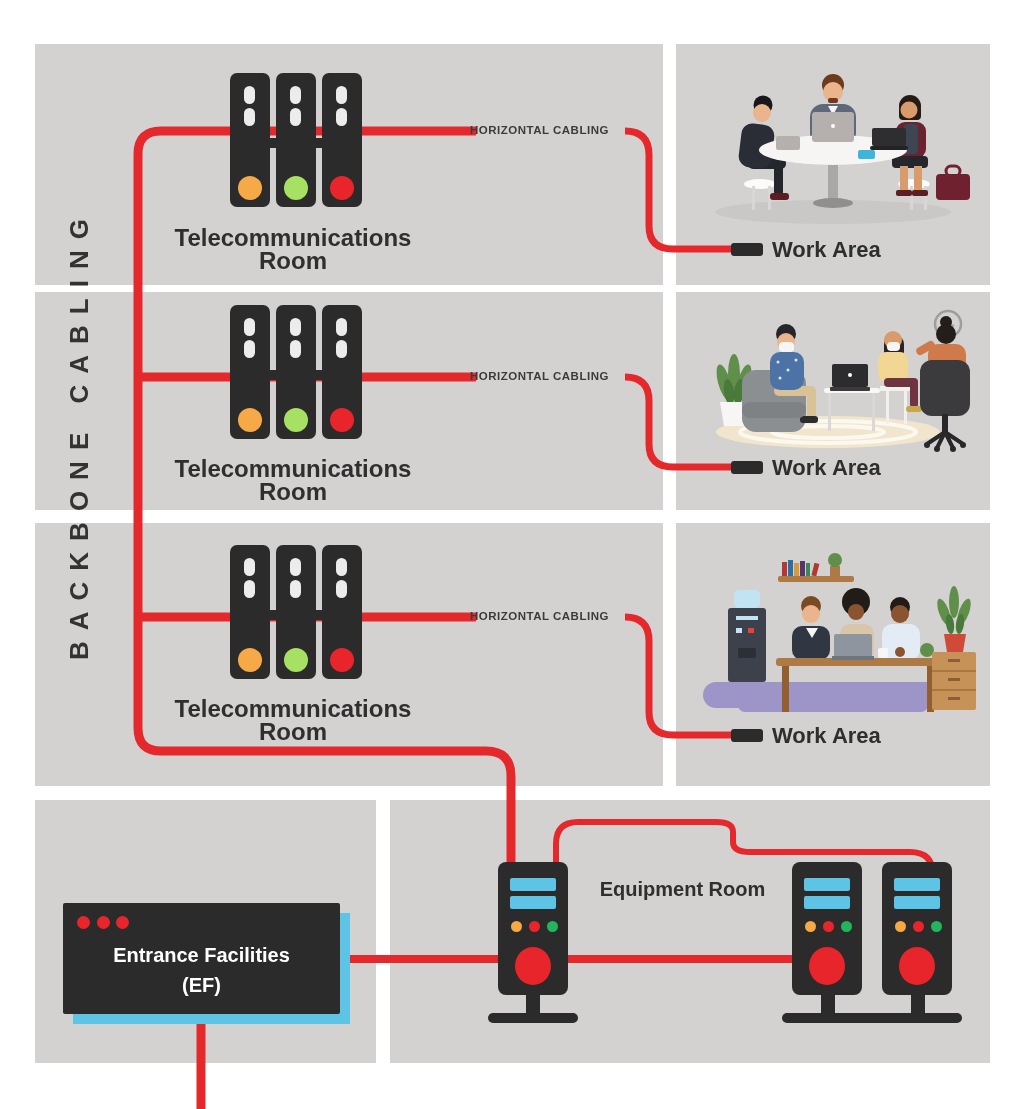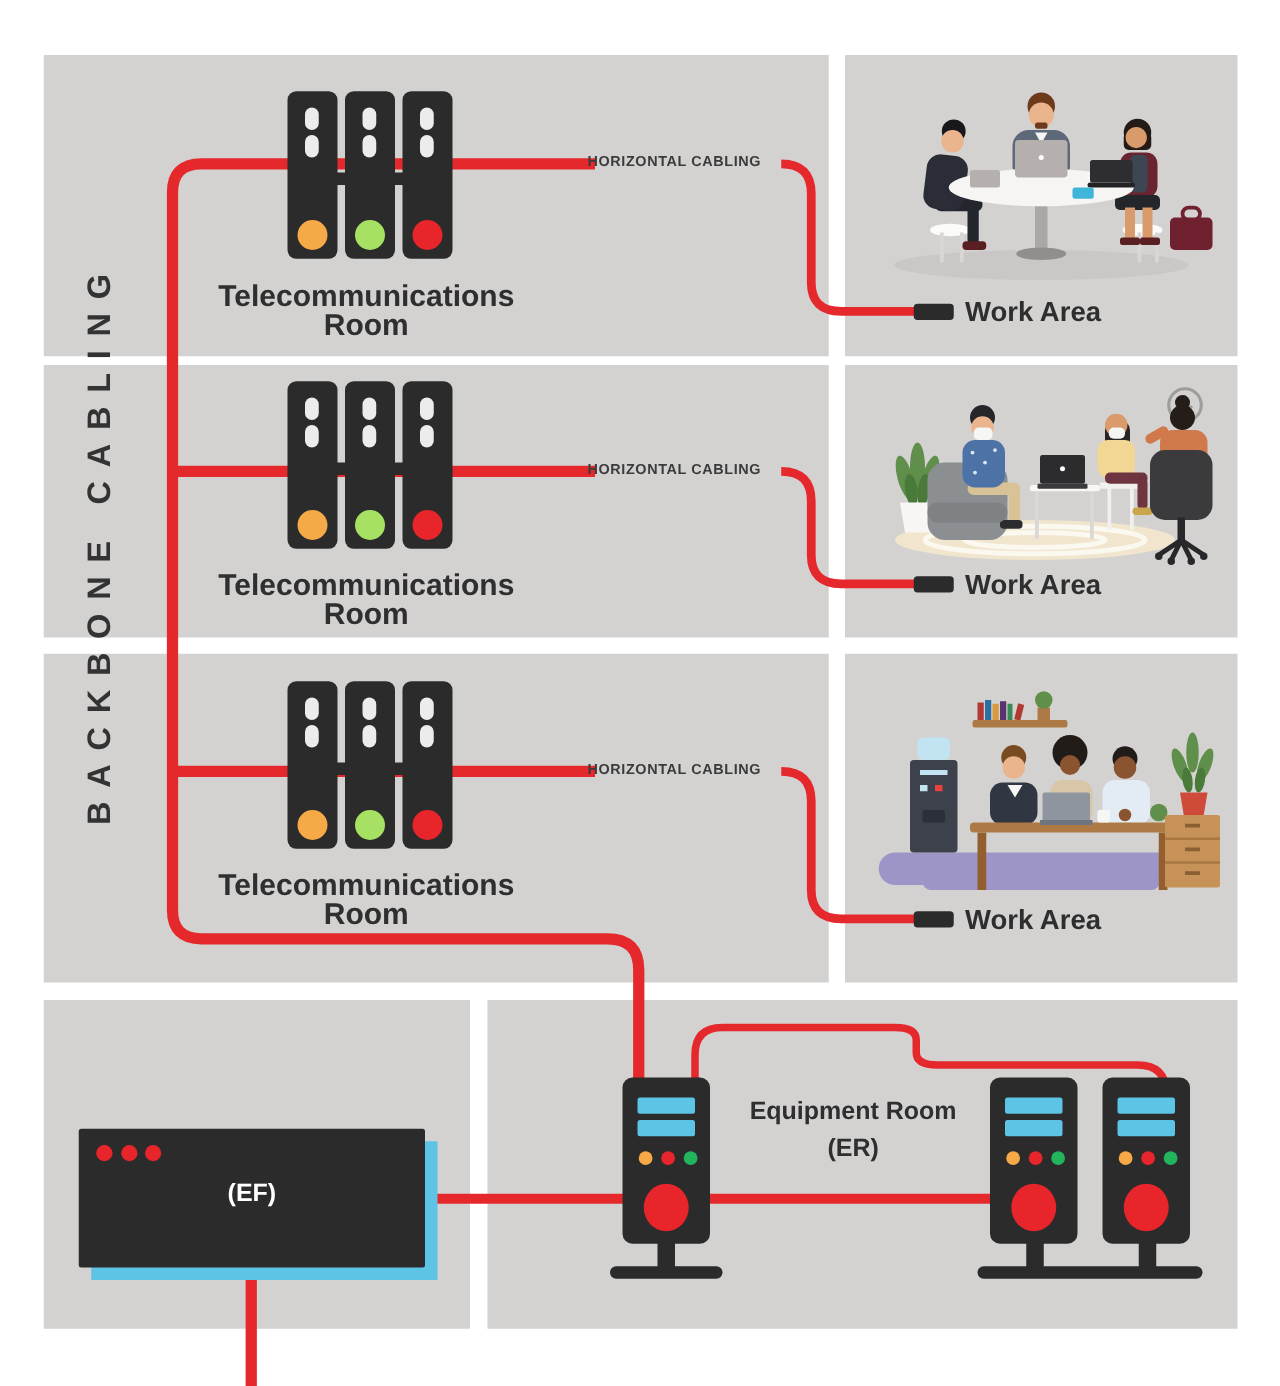--- a/index.html
+++ b/index.html
@@ -322,20 +322,21 @@
   <div class="wa-label" style="top:455px;">Work Area</div>
   <div class="wa-conn" style="top:729px;"></div>
   <div class="wa-label" style="top:723px;">Work Area</div>
 
   <div class="ef-shadow"></div>
   <div class="ef-box">
     <div class="ef-dot" style="left:14px;"></div>
     <div class="ef-dot" style="left:34px;"></div>
     <div class="ef-dot" style="left:53px;"></div>
     <div class="ef-text">
+      <div>Entrance Facilities</div>
       <div>(EF)</div>
     </div>
   </div>
 
   <div class="er-pole" style="left:526px;top:994px;"></div>
   <div class="er-base" style="left:488px;top:1013px;width:90px;"></div>
   <div class="er-pole" style="left:821px;top:994px;"></div>
   <div class="er-pole" style="left:911px;top:994px;"></div>
   <div class="er-base" style="left:782px;top:1013px;width:180px;"></div>
 
@@ -359,16 +360,15 @@
     <div class="er-bar" style="top:16px;"></div>
     <div class="er-bar" style="top:34px;"></div>
     <div class="er-dot" style="left:13px;background:#f5a947;"></div>
     <div class="er-dot" style="left:31px;background:#e8252a;"></div>
     <div class="er-dot" style="left:49px;background:#22b55e;"></div>
     <div class="er-big"></div>
   </div>
 
   <div class="er-label">
     <div>Equipment Room</div>
-    <div>(ER)</div>
   </div>
 
 </div>
 
 </body></html>

